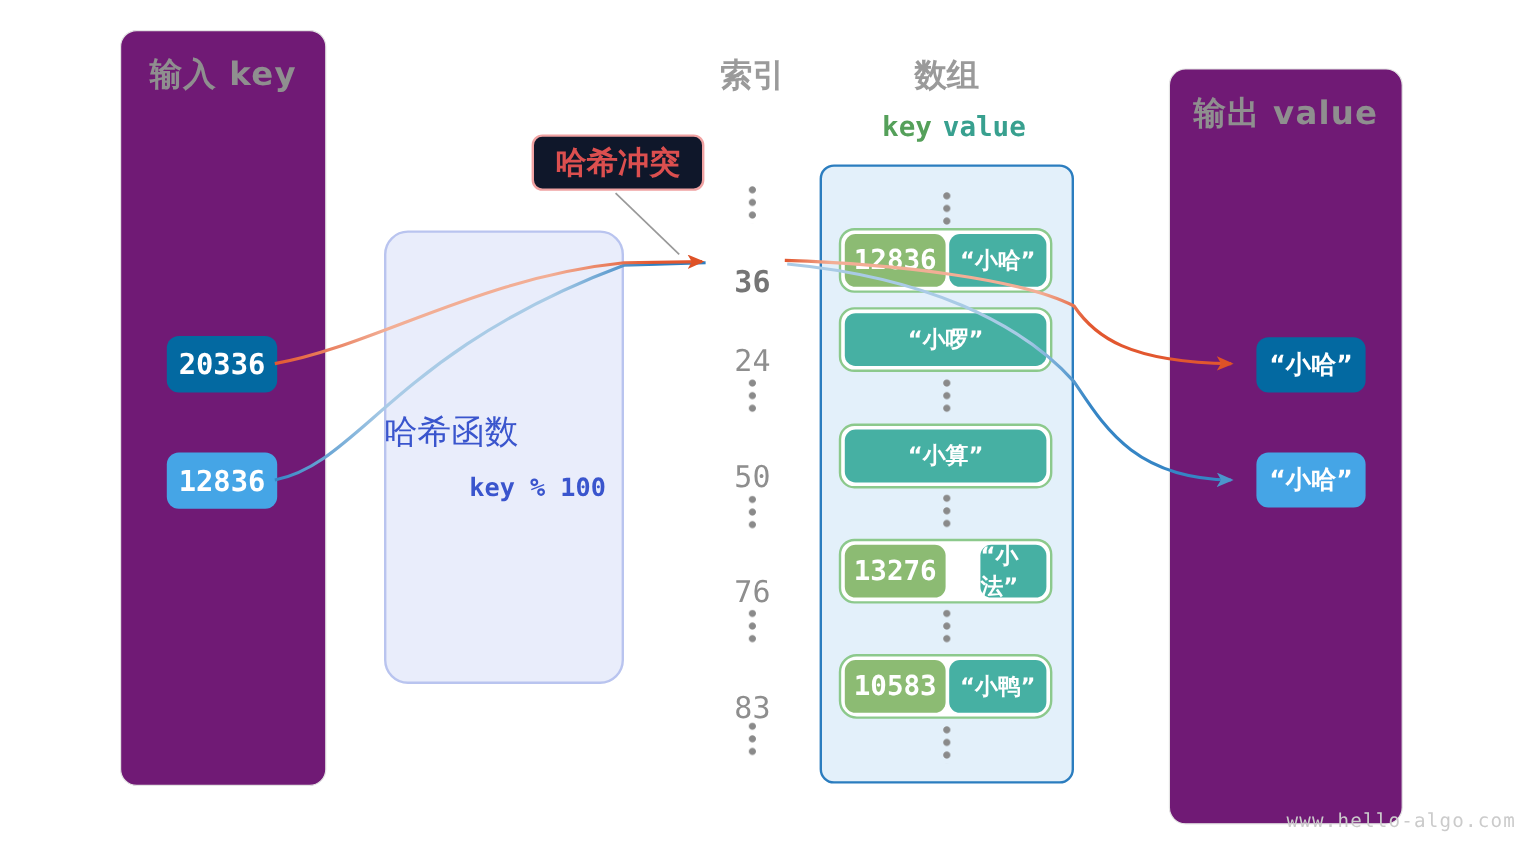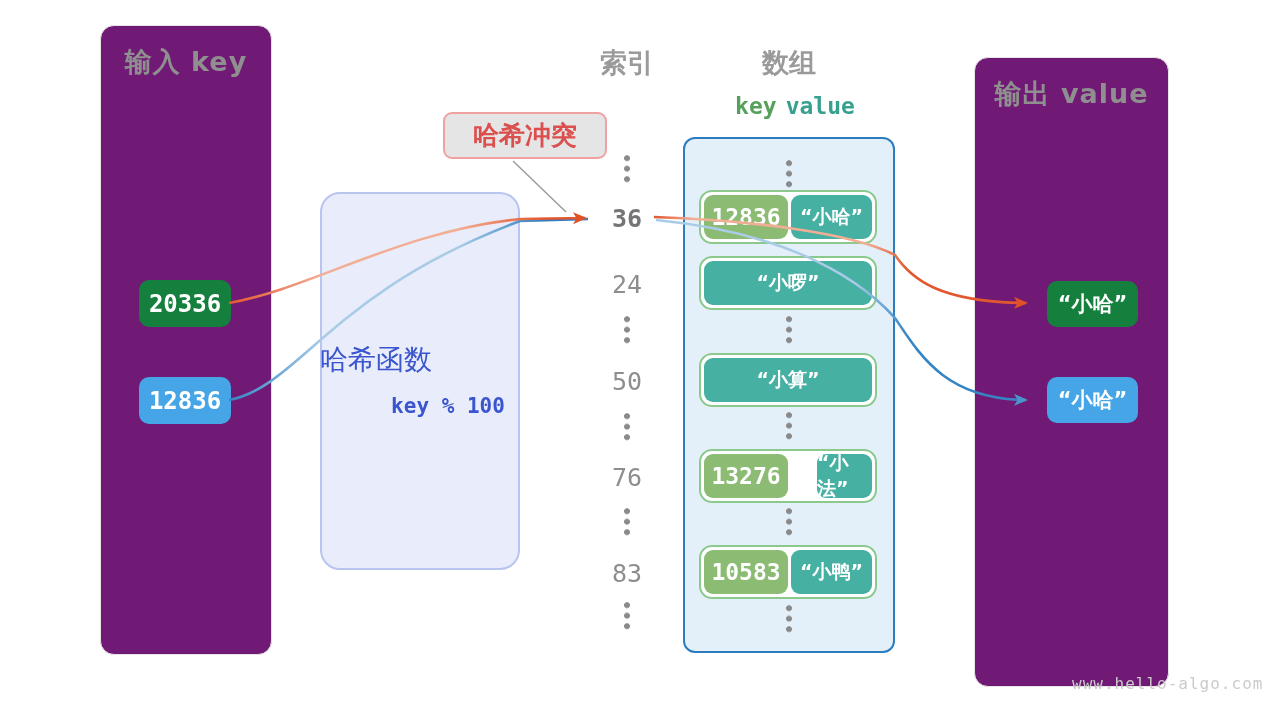--- a/index.html
+++ b/index.html
@@ -28,43 +28,43 @@
     position:absolute;left:320px;top:341px;width:200px;text-align:left;
     font-size:28px;font-weight:500;color:#3a55cd;z-index:2;
   }
   .hash-formula{
     position:absolute;left:320px;top:394px;width:200px;text-align:center;
     font-size:21px;font-weight:600;color:#3a55cd;
     font-family:"DejaVu Sans Mono","Liberation Mono",monospace;z-index:2;margin-left:28px;
   }
   
   .collision-badge{
-    position:absolute;left:443px;top:112px;width:164px;height:47px;
-    background:#e5e5e5;border:2px solid #f0a2a2;border-radius:9px;
+    position:absolute;left:443px;top:112px;width:144px;height:47px;
+    background:#0f172a;border:2px solid #f0a2a2;border-radius:9px;
     box-sizing:border-box;display:flex;align-items:center;justify-content:center;
     font-size:26px;font-weight:700;color:#dc4f4f;z-index:2;
   }
   
   .col-header{
     position:absolute;top:45px;text-align:center;font-size:27px;
     font-weight:700;color:#9a9a9a;z-index:2;
   }
   .kv-header{
     position:absolute;left:705px;top:93px;width:180px;display:flex;
     justify-content:center;gap:9px;z-index:2;
     font-family:"DejaVu Sans Mono","Liberation Mono",monospace;
     font-size:23px;font-weight:600;
   }
   .kv-key{color:#55a05a;}
   .kv-value{color:#38a08f;}
   
   .idx{
     position:absolute;left:593px;width:68px;text-align:center;
     font-family:"DejaVu Sans Mono","Liberation Mono",monospace;
-    font-size:25px;color:#8e8e8e;z-index:2;
+    font-size:25px;color:#8e8e8e;z-index:2;margin-top:16px;
   }
   .idx.current{font-weight:700;color:#757575;}
   
   .array-box{
     position:absolute;left:683px;top:137px;width:212px;height:516px;
     background:#e3f0fa;border:2.5px solid #2b7dbf;border-radius:12px;
     box-sizing:border-box;z-index:0;
   }
   .row{
     position:absolute;left:699px;width:178px;height:54px;
@@ -86,21 +86,21 @@
   
   .chip{
     position:absolute;display:flex;align-items:center;justify-content:center;
     border-radius:10px;color:#ffffff;z-index:2;box-sizing:border-box;
   }
   .chip.num{
     font-family:"DejaVu Sans Mono","Liberation Mono",monospace;
     font-size:24px;font-weight:700;
   }
   .chip.word{font-size:21px;font-weight:700;}
-  .chip.orange{background:#15803d;}
+  .chip.orange{background:#0369a1;}
   .chip.blue{background:#45a5e6;}
   
   .vdots{
     position:absolute;width:6px;height:31px;z-index:2;
     background-image:radial-gradient(circle at 3px 3.2px,#8a8a8a 2.6px,transparent 3.3px);
     background-size:6px 10.5px;background-repeat:repeat-y;
   }
   
   .overlay{position:absolute;left:0;top:0;z-index:3;pointer-events:none;}
   
@@ -205,21 +205,21 @@
   <div class="row" style="top:256px;">
     <div class="cell val">“小啰”</div>
   </div>
   <div class="row" style="top:353px;">
     <div class="cell val">“小算”</div>
   </div>
   <div class="row" style="top:449px;gap:29px;">
     <div class="cell key">13276</div>
     <div class="cell val">“小法”</div>
   </div>
-  <div class="row" style="top:545px;">
+  <div class="row" style="top:545px;border-radius:15px;">
     <div class="cell key">10583</div>
     <div class="cell val">“小鸭”</div>
   </div>
 
   <div class="chip word orange" style="left:1047px;top:281px;width:91px;height:46px;">“小哈”</div>
   <div class="chip word blue" style="left:1047px;top:377px;width:91px;height:46px;">“小哈”</div>
 
   <div class="watermark">www.hello-algo.com</div>
 
 </div>

